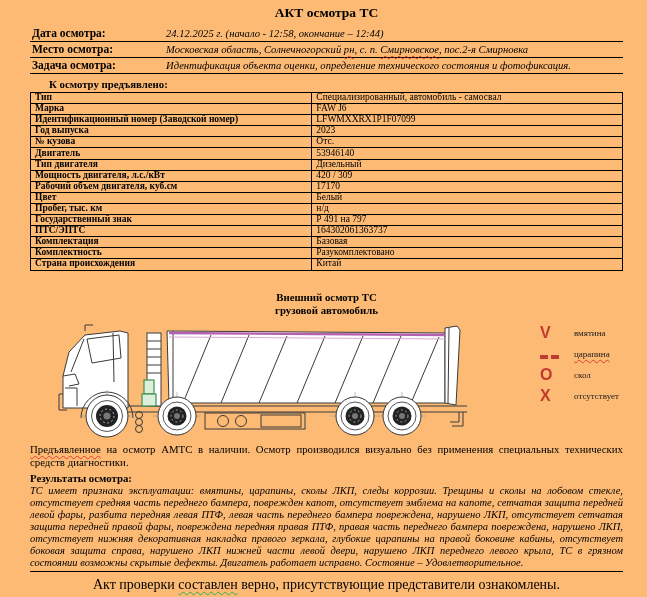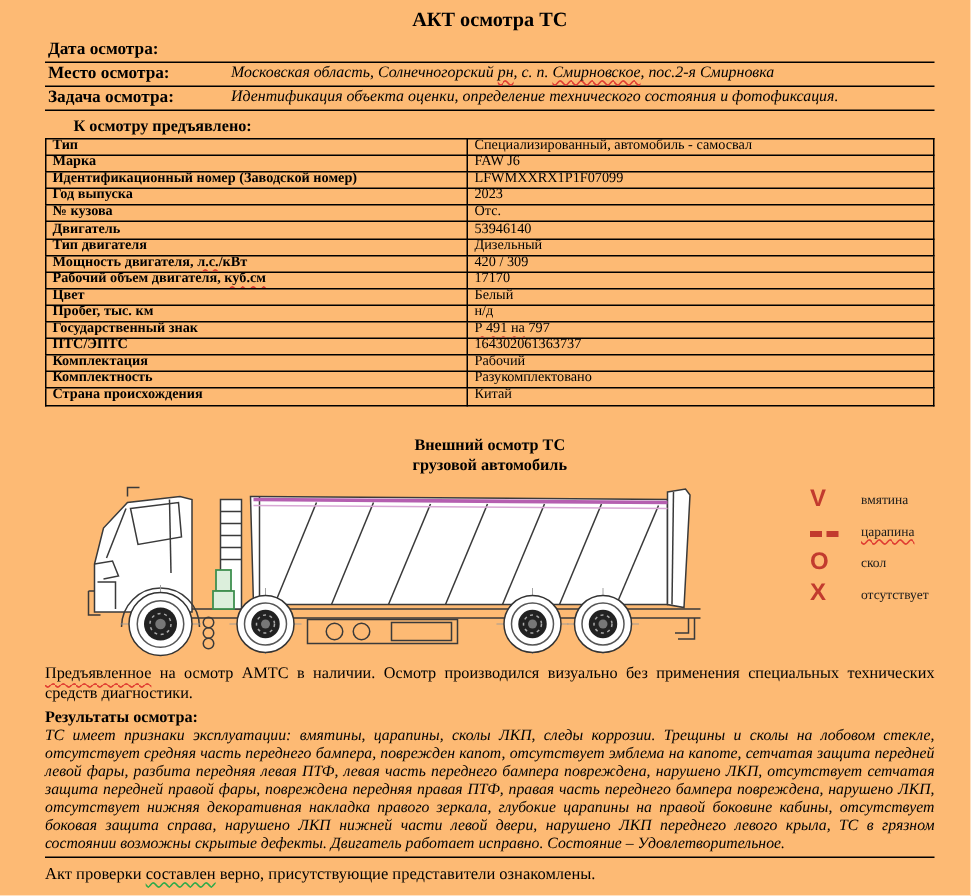--- a/index.html
+++ b/index.html
@@ -6,21 +6,21 @@
   .page {
     width:647px; height:597px; box-sizing:border-box;
     background:#fdba74; color:#000;
     font-family:"Liberation Serif", serif;
     padding:3px 24px 0 30px;
     overflow:hidden; position:relative;
   }
   .title { text-align:center; font-weight:bold; font-size:13.5px; margin:2px 0 5px 0; }
 
   .header-rows { }
-  .header-row { display:flex; align-items:flex-start; border-bottom:1.6px solid #000; padding:1px 0 2px 2px; }
+  .header-row { display:flex; align-items:flex-end; border-bottom:1.6px solid #000; padding:1px 0 2px 2px;gap:12px; }
   .header-label { width:116px; flex:none; font-weight:bold; font-size:11.5px; }
   .header-value { font-style:italic; font-size:10.6px; padding-left:6px; white-space:nowrap; }
 
   .presented { font-weight:bold; font-size:10.8px; margin:4px 0 2px 19px; }
 
   table.vtable { border-collapse:collapse; width:100%; table-layout:fixed; }
   table.vtable td {
     border:1.4px solid #000; font-size:9.5px; padding:0 4px;
     height:10.1px; line-height:1.05; vertical-align:middle; overflow:hidden; white-space:nowrap;
   }
@@ -34,35 +34,36 @@
   .legend { margin-left:40px; padding-top:4px; }
   .legend-item { display:flex; align-items:center; height:21px; }
   .legend-sym { width:34px; flex:none; font-family:"Liberation Sans", sans-serif; font-weight:bold; font-size:16px; line-height:1; }
   .dash { width:8px; height:4px; display:inline-block; margin-right:3px; }
   .legend-label { font-size:9px; color:#1a1a1a; }
 
   .para { font-size:10.8px; text-align:justify; line-height:1.17; margin:3px 0 0 0; }
   .results-heading { font-weight:bold; font-size:10.8px; margin:3px 0 0 0; }
   .results { font-style:italic; font-size:10.5px; text-align:justify; line-height:1.14; margin:1px 0 0 0;
              border-bottom:1.6px solid #000; padding-bottom:2px; }
-  .footer { font-size:11px; margin-top:5px; }
+  .footer { font-size:14px; margin-top:5px;text-align:center; }
 
   .sq-red   { text-decoration:underline wavy #e03c31; text-decoration-thickness:1px; text-underline-offset:2px; }
   .sq-green { text-decoration:underline wavy #2faa4a; text-decoration-thickness:1px; text-underline-offset:2px; }
 </style>
 </head>
 <body>
 
 <div class="page">
 
   <div class="title">АКТ осмотра ТС</div>
 
   <div class="header-rows" id="header-rows">
       <div class="header-row">
         <div class="header-label">Дата осмотра:</div>
+        <div class="header-value">24.12.2025 г. (начало - 12:58, окончание – 12:44)</div>
       </div>
       <div class="header-row">
         <div class="header-label">Место осмотра:</div>
         <div class="header-value">Московская область, Солнечногорский <span class="sq-red">рн</span>, с. п. <span class="sq-red">Смирновское</span>, пос.2-я Смирновка</div>
       </div>
       <div class="header-row">
         <div class="header-label">Задача осмотра:</div>
         <div class="header-value">Идентификация объекта оценки, определение технического состояния и фотофиксация.</div>
       </div>
     </div>
@@ -118,21 +119,21 @@
         <tr>
           <td class="t-label">Государственный знак</td>
           <td class="t-value"><span class="sq-red">Р 491 на</span> 797</td>
         </tr>
         <tr>
           <td class="t-label">ПТС/ЭПТС</td>
           <td class="t-value">164302061363737</td>
         </tr>
         <tr>
           <td class="t-label">Комплектация</td>
-          <td class="t-value">Рабочий</td>
+          <td class="t-value">Базовая</td>
         </tr>
         <tr>
           <td class="t-label">Комплектность</td>
           <td class="t-value">Разукомплектовано</td>
         </tr>
         <tr>
           <td class="t-label">Страна происхождения</td>
           <td class="t-value">Китай</td>
         </tr>
       </tbody>

